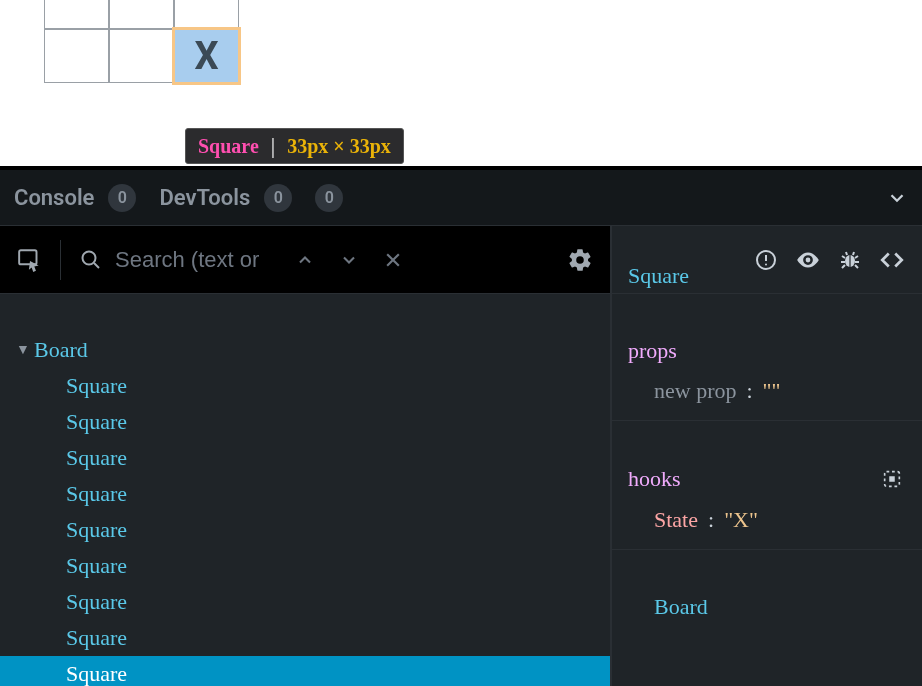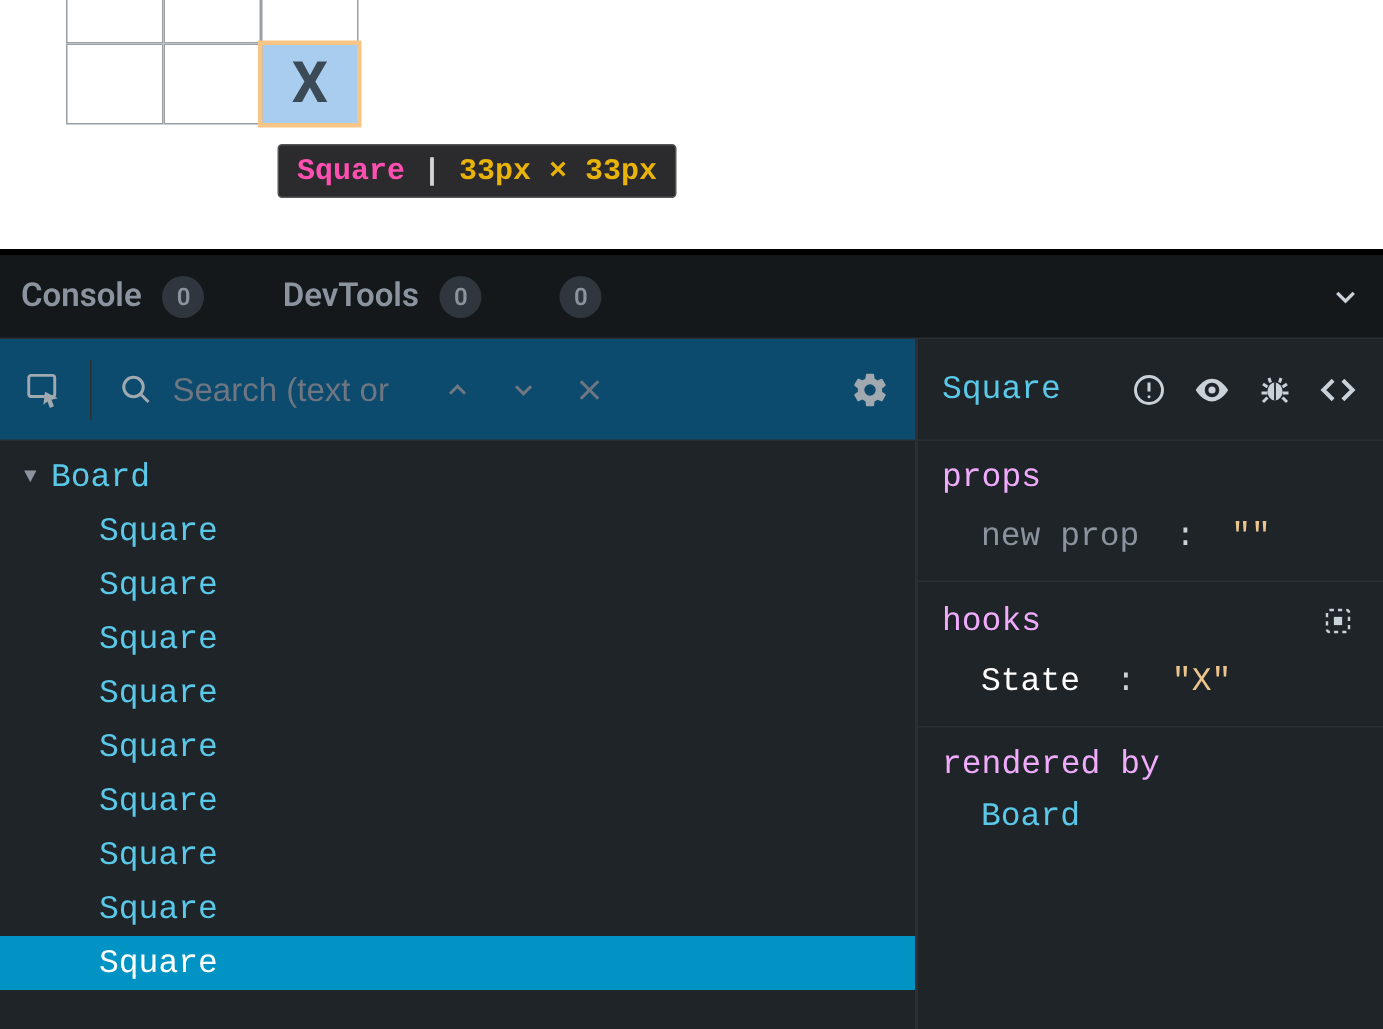--- a/index.html
+++ b/index.html
@@ -1,49 +1,49 @@
 <!DOCTYPE html>
 <html><head>
 <meta charset="utf-8">
 <style>
   * { box-sizing: border-box; margin: 0; padding: 0; }
   html, body { width: 922px; height: 686px; overflow: hidden; font-family: -apple-system, BlinkMacSystemFont, "Segoe UI", Roboto, sans-serif; background:#fff; }
-  .mono { font-family: Liberation Mono, monospace; }
+  .mono { font-family: Liberation Serif, serif; margin-top: 32px; }
 
   
   .app-area { position:relative; height:166px; background:#ffffff; }
   .board { position:absolute; left:44px; top:-25px; width:195px; height:108px; display:grid; grid-template-columns:repeat(3,65px); grid-template-rows:repeat(2,54px); }
   .cell { border:1px solid #9aa0a6; background:#fff; }
   .cell.sel { background:#a8cdee; outline:3px solid #f7c686; outline-offset:-1px; font-size:38px; font-weight:700; color:#3b4a56; display:flex; align-items:center; justify-content:center; }
 
   
   .tooltip { position:absolute; left:185px; top:96px; display:flex; align-items:center; height:36px; background:#2b2b2d; border:1px solid #555; border-radius:3px; font-size:20px; font-weight:700; padding:0 12px; gap:12px; }
   .tooltip .comp { color:#ff4fb0; }
   .tooltip .sep { color:#d4d4d4; }
   .tooltip .dims { color:#eab308; }
 
   .divider { height:4px; background:#000; }
 
   
   .devtools { height:516px; display:flex; flex-direction:column; background:#1f2428; color:#c9d1d9; }
 
   
-  .tabbar { display:flex; align-items:center; height:56px; background:#14181b; padding:0 14px; border-bottom:1px solid #2a2f34; gap:52px; }
+  .tabbar { display:flex; align-items:center; height:56px; background:#14181b; padding:0 14px; border-bottom:1px solid #2a2f34; gap:23px; }
   .tab { display:flex; align-items:center; gap:14px; font-size:22px; color:#8b949e; font-weight:600; cursor:pointer; }
   .tab.active { color:#ffffff; }
   .badge { display:inline-flex; align-items:center; justify-content:center; width:28px; height:28px; border-radius:50%; background:#30363d; color:#8b949e; font-size:16px; font-weight:600; }
   .tabbar .spacer { flex:1; }
   .more { color:#c9d1d9; font-size:22px; }
 
   
   .panels { display:flex; flex:1; min-height:0; }
   .left-panel { width:612px; display:flex; flex-direction:column; border-right:2px solid #2a2f34; }
   .right-panel { flex:1; display:flex; flex-direction:column; }
 
-  .toolbar { display:flex; align-items:center; height:68px; background:#0c4a6e; padding:0 16px; gap:16px; border-bottom:1px solid #2a2f34; }
+  .toolbar { display:flex; align-items:center; height:68px; background:#000000; padding:0 16px; gap:16px; border-bottom:1px solid #2a2f34; }
   .tool-icon { color:#a0a8b0; width:28px; height:28px; display:flex; align-items:center; justify-content:center; cursor:pointer; }
   .vsep { width:1px; height:40px; background:#2a2f34; }
   .search { display:flex; align-items:center; gap:10px; color:#8b949e; font-size:22px; flex:0 0 auto; }
   .search input { background:transparent; border:none; color:#8b949e; font-size:22px; width:160px; outline:none; }
   .search input::placeholder { color:#6e7681; }
   .toolbar .grow { flex:1; }
   .nav-btn { color:#6e7681; font-size:22px; cursor:pointer; padding:0 4px; }
 
   
   .tree { flex:1; overflow:auto; padding-top:6px; font-size:22px; }
@@ -57,23 +57,23 @@
   
   .rtop { display:flex; align-items:center; height:68px; padding:0 16px; border-bottom:1px solid #2a2f34; gap:14px; }
   .rtop .rname { color:#5ac8e8; font-size:22px; }
   .rtop .grow { flex:1; }
   .ricon { color:#c9d1d9; width:28px; height:28px; display:flex; align-items:center; justify-content:center; cursor:pointer; }
 
   
   .section { border-bottom:1px solid #2a2f34; padding:12px 16px; font-size:22px; }
   .section-title { color:#f0abfc; margin-bottom:10px; display:flex; align-items:center; }
   .section-title .grow { flex:1; }
-  .kv { display:flex; align-items:center; gap:24px; padding-left:26px; line-height:34px; }
+  .kv { display:flex; align-items:center; gap:10px; padding-left:26px; line-height:34px; }
   .k { color:#8b949e; }
-  .k-state { color:#ffffff;text-align:center; }
+  .k-state { color:#fca5a5;text-align:center; }
   .colon { color:#c9d1d9; }
   .v-str { color:#ecc48d; }
   .rendered-link { color:#5ac8e8; padding-left:26px; cursor:pointer; }
 
   svg { display:block; }
 </style>
 </head>
 <body>
 
 <div class="app-area">
@@ -251,18 +251,17 @@
           </span>
         </div>
         <div class="kv">
           <span class="k-state">State</span>
             <span class="colon">:</span>
           <span class="v-str">"X"</span>
         </div>
       </div>
 
       <div class="section mono" style="border-bottom:none">
-        <div class="section-title">rendered by</div>
         <div class="rendered-link">Board</div>
       </div>
     </div>
   </div>
 </div>
 
 </body></html>

